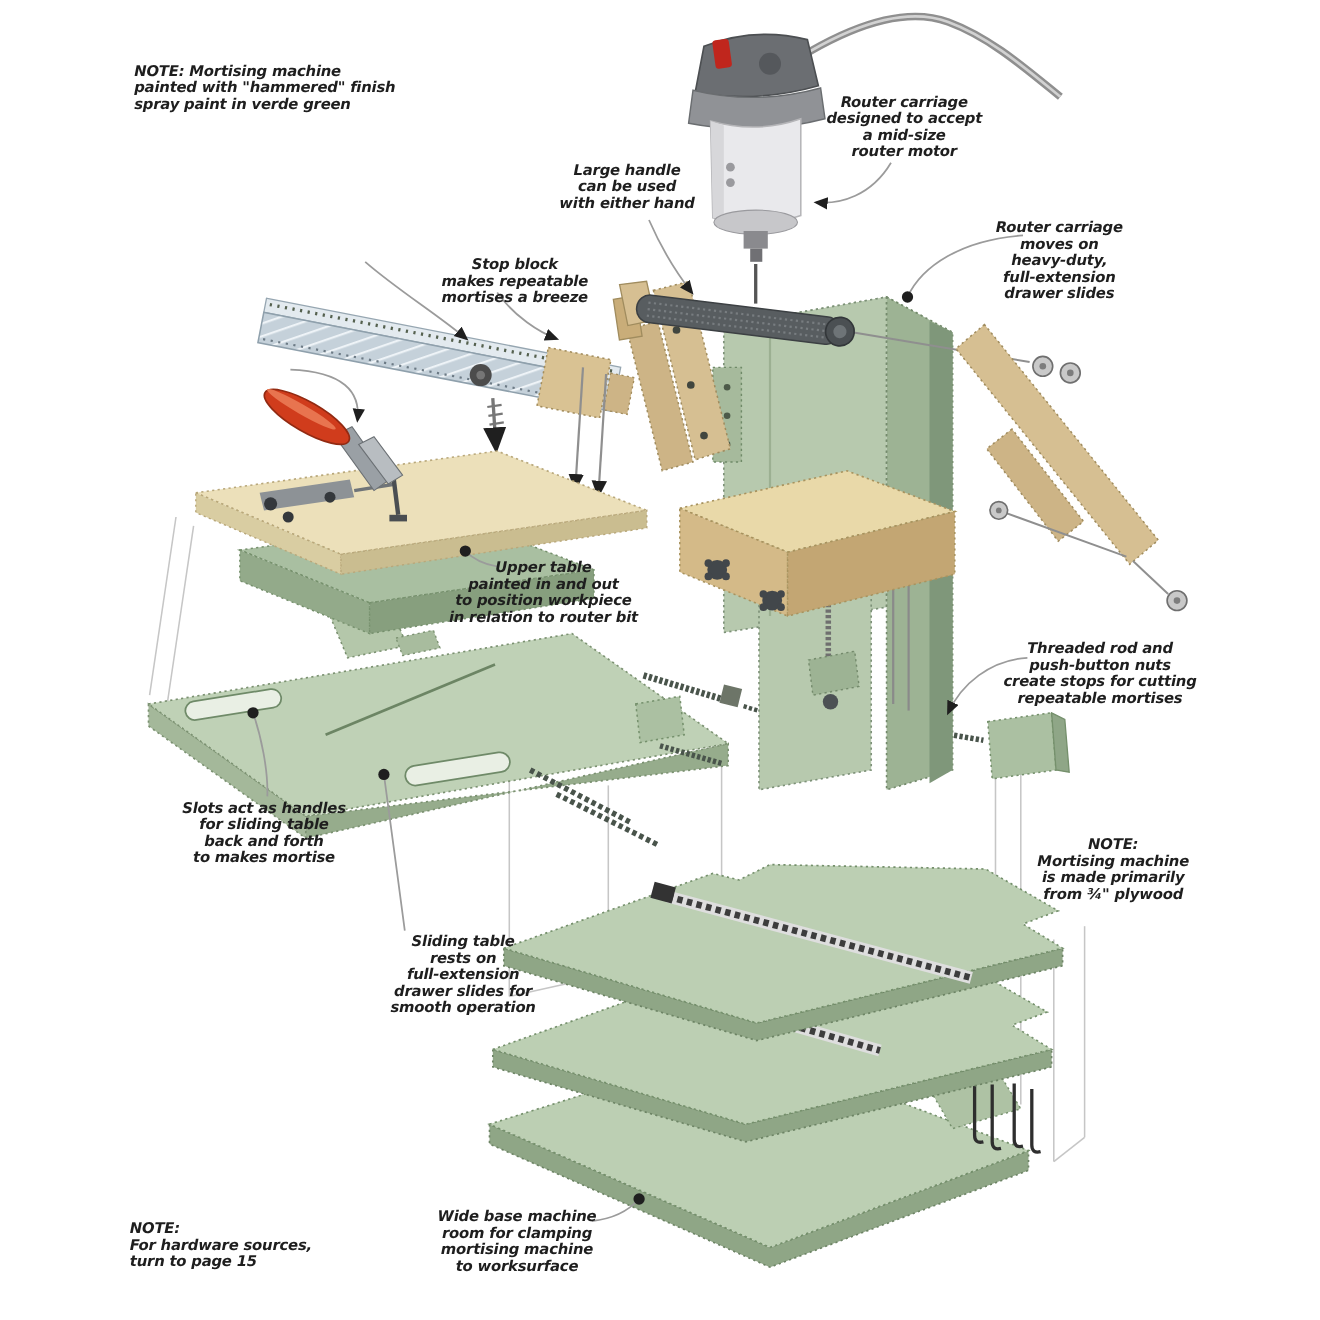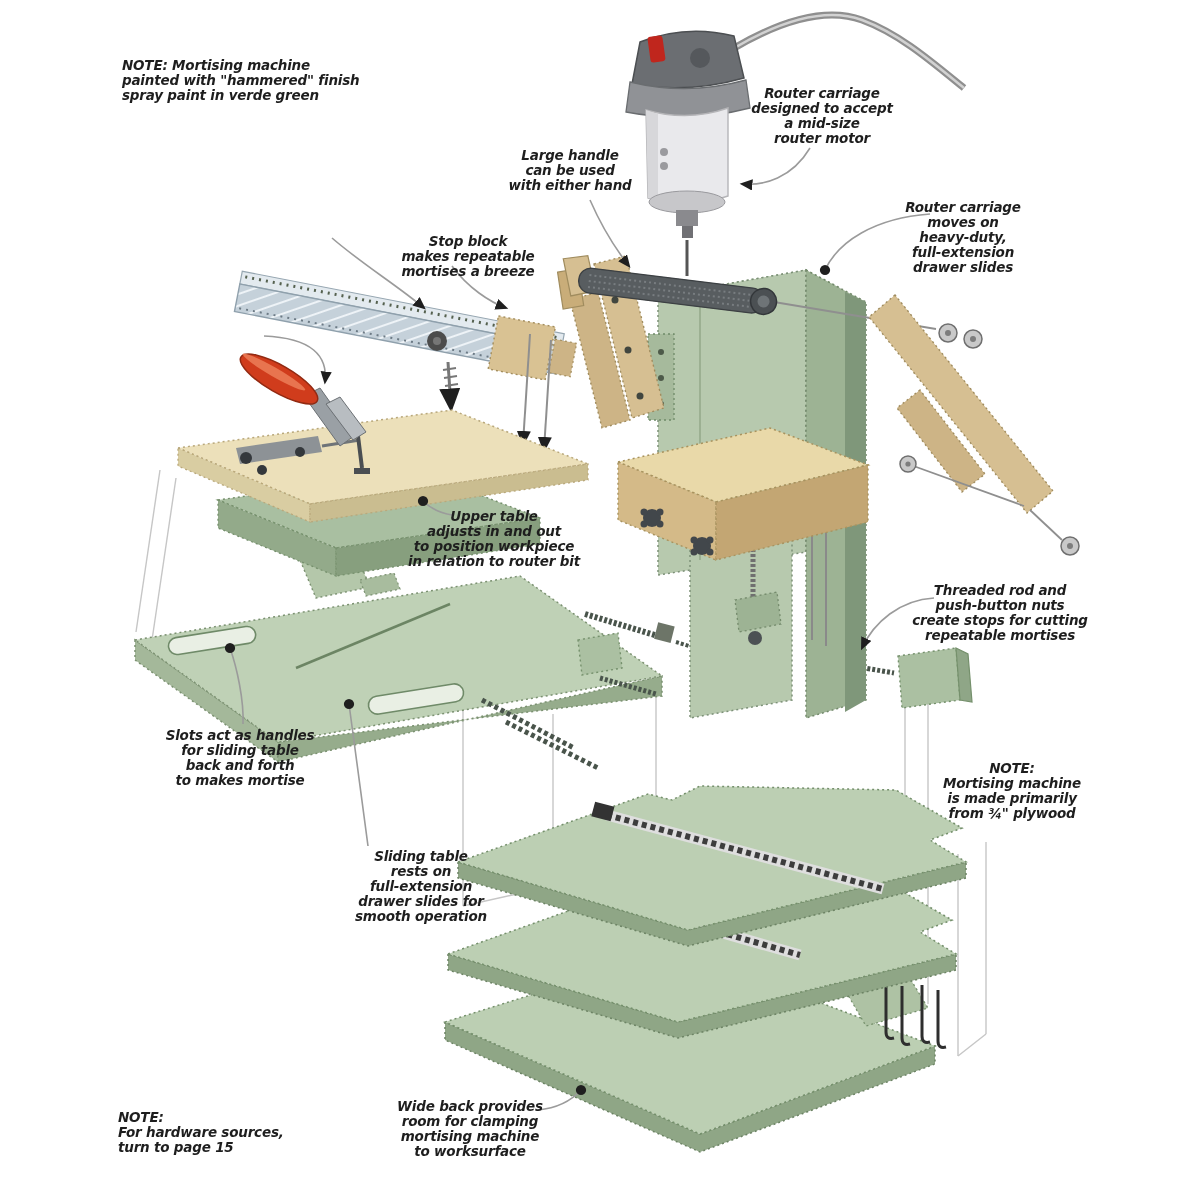--- a/index.html
+++ b/index.html
@@ -265,41 +265,41 @@
 <div class="lbl" style="left:822px;top:86px;">Router carriage
 designed to accept
 a mid-size
 router motor</div>
 <div class="lbl" style="left:963px;top:200px;">Router carriage
 moves on
 heavy-duty,
 full-extension
 drawer slides</div>
 <div class="lbl" style="left:494px;top:509px;">Upper table
-adjusts in and out
+painted in and out
 to position workpiece
 in relation to router bit</div>
 <div class="lbl" style="left:1000px;top:583px;">Threaded rod and
 push-button nuts
 create stops for cutting
 repeatable mortises</div>
 <div class="lbl" style="left:240px;top:728px;">Slots act as handles
 for sliding table
 back and forth
 to makes mortise</div>
 <div class="lbl" style="left:1012px;top:761px;">NOTE:
 Mortising machine
 is made primarily
 from ¾" plywood</div>
 <div class="lbl" style="left:377px;top:849px;margin-left:44px;">Sliding table
 rests on
 full-extension
 drawer slides for
 smooth operation</div>
-<div class="lbl" style="left:470px;top:1099px;">Wide back provides
+<div class="lbl" style="left:470px;top:1099px;">Wide base machine
 room for clamping
 mortising machine
 to worksurface</div>
 <div class="lbl left" style="left:118px;top:1110px;">NOTE:
 For hardware sources,
 turn to page 15</div>
 
 </div>
 
 </body></html>

